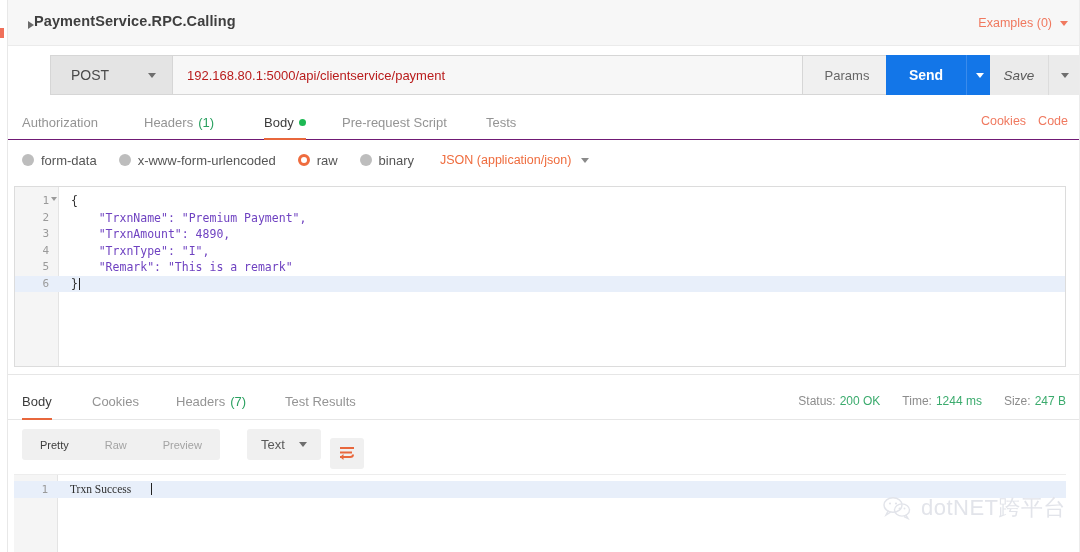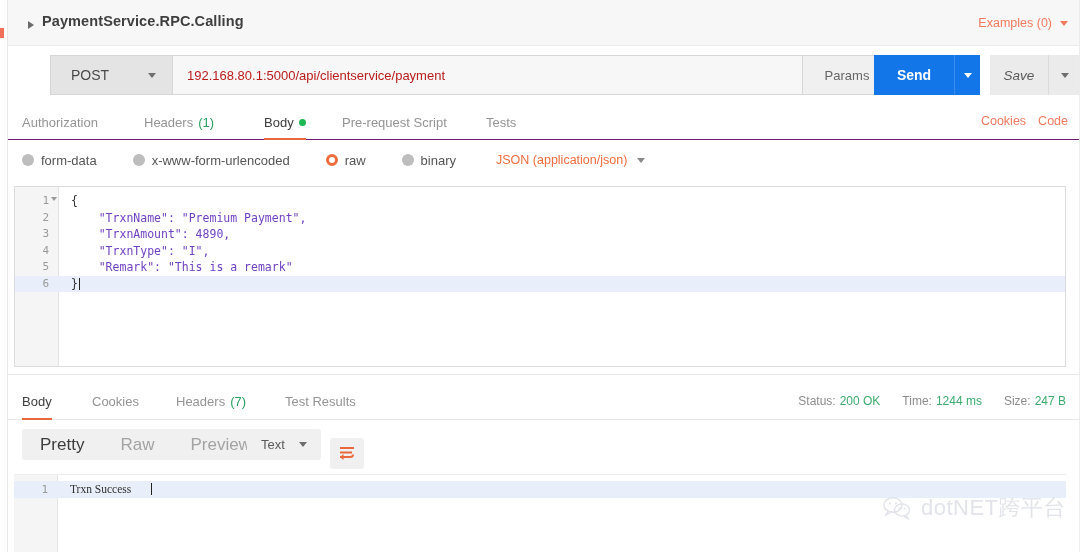--- a/index.html
+++ b/index.html
@@ -33,21 +33,21 @@
 
   
   .req-header {
     position: absolute; left: 8px; top: 0;
     width: 1072px; height: 46px;
     background: #f7f7f7;
     border-bottom: 1px solid #ebebeb;
   }
   .req-title-wrap {
     position: absolute; left: 20px; top: 13px;
-    display: flex; align-items: flex-end; gap: 8px;
+    display: flex; align-items: flex-end; 
   }
   .tri-right {
     width: 0; height: 0;
     border-left: 6px solid #6b6b6b;
     border-top: 4px solid transparent;
     border-bottom: 4px solid transparent;
   }
   .req-title {
     font-size: 14.5px;
     font-weight: bold;
@@ -123,20 +123,21 @@
     display: flex; height: 40px;
   }
   .send-btn {
     width: 80px;
     background: #1376e8;
     color: #fff;
     font-size: 14px;
     font-weight: bold;
     display: flex; align-items: center; justify-content: center;
     cursor: pointer;
+    margin-left: 12px;
   }
   .send-caret {
     width: 26px;
     background: #1376e8;
     border-left: 1px solid #3a8bec;
     display: flex; align-items: center; justify-content: center;
     cursor: pointer;
   }
   .caret-white {
     width: 0; height: 0;
@@ -198,21 +199,21 @@
     color: #f0795f;
   }
   .right-links span { cursor: pointer; }
 
   
   .body-type-row {
     position: absolute; left: 8px; top: 140px;
     width: 1072px; height: 40px;
     display: flex; align-items: center;
     padding-left: 14px;
-    gap: 14px;
+    gap: 0;
     background: #fff;
   }
   .radio-item {
     display: flex; align-items: center; gap: 7px;
     margin-right: 22px;
     font-size: 13px;
     color: #555;
     cursor: pointer;
   }
   .radio {
@@ -318,21 +319,21 @@
     position: absolute; left: 14px; top: 9px;
     height: 31px;
     background: #f0f0f0;
     border-radius: 3px;
     display: flex; align-items: center;
   }
   .seg {
     padding: 0 18px;
     height: 16px;
     display: flex; align-items: center;
-    font-size: 17px;
+    font-size: 11px;
     color: #a3a3a3;
     cursor: pointer;
   }
   .seg.active { color: #3c3c3c; }
   .fmt-select {
     position: absolute; left: 239px; top: 9px;
     height: 31px;
     background: #f0f0f0;
     border-radius: 3px;
     display: flex; align-items: center; gap: 14px;

